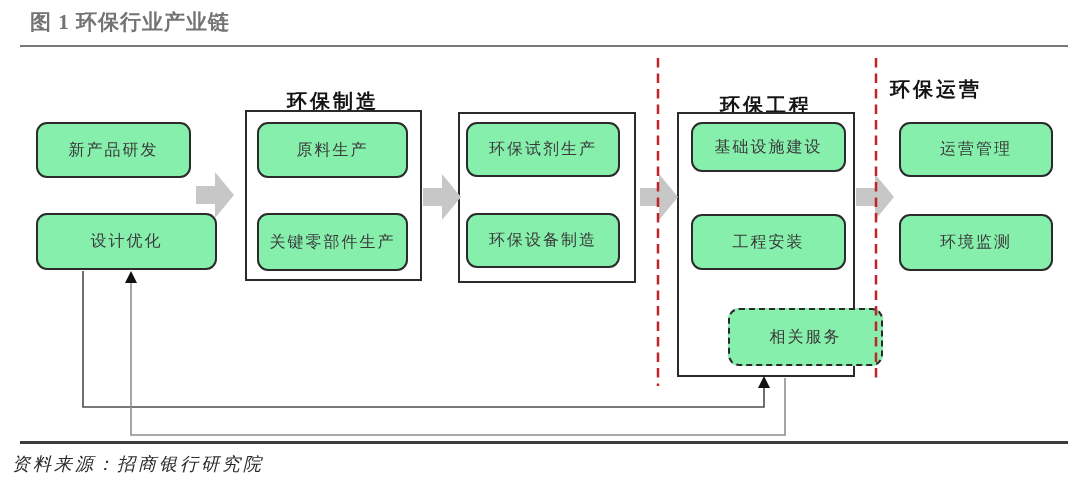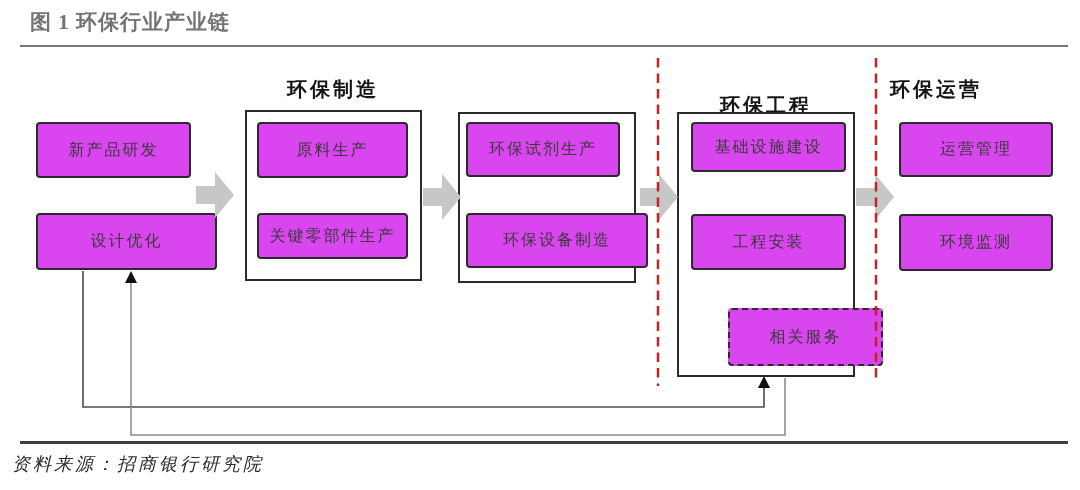--- a/index.html
+++ b/index.html
@@ -23,22 +23,22 @@
   #bottom-rule{left:20px;top:441px;width:1048px;height:3px;background:#3d3d3d;}
   .stage-header{
     font-size:20px;font-weight:bold;color:#141414;
     letter-spacing:3px;white-space:nowrap;
     text-align:center;
     transform:translateX(-50%);
   }
   .node{
     box-sizing:border-box;
     border:2px solid #2b2b2b;
-    border-radius:4px;
-    background:#d946ef;
+    border-radius:11px;
+    background:#86efac;
     display:flex;align-items:center;justify-content:center;
     font-size:16px;color:#3a3a3a;letter-spacing:2px;
     white-space:nowrap;
   }
   .node.dashed{border-style:dashed;}
   .groupbox{
     box-sizing:border-box;
     border:2px solid #2b2b2b;
     background:#ffffff;
   }
@@ -51,34 +51,34 @@
   }
 </style>
 </head>
 <body>
 
 <div id="canvas">
 
   <div class="abs" id="fig-title">图 1 环保行业产业链</div>
   <div class="abs rule" id="title-rule"></div>
 
-  <div class="abs stage-header" style="left:333px;top:76px;">环保制造</div>
+  <div class="abs stage-header" style="left:333px;top:88px;">环保制造</div>
   <div class="abs stage-header" style="left:766px;top:92px;">环保工程</div>
   <div class="abs stage-header" style="left:936px;top:76px;">环保运营</div>
 
   <div class="abs node" style="left:36px;top:122px;width:155px;height:56px;">新产品研发</div>
   <div class="abs node" style="left:36px;top:213px;width:181px;height:57px;">设计优化</div>
 
   <div class="abs groupbox" style="left:245px;top:110px;width:177px;height:171px;"></div>
   <div class="abs node" style="left:257px;top:122px;width:151px;height:56px;">原料生产</div>
-  <div class="abs node" style="left:257px;top:213px;width:151px;height:46px;">关键零部件生产</div>
+  <div class="abs node" style="left:257px;top:213px;width:151px;height:58px;">关键零部件生产</div>
 
   <div class="abs groupbox" style="left:458px;top:112px;width:178px;height:171px;"></div>
   <div class="abs node" style="left:466px;top:122px;width:154px;height:55px;">环保试剂生产</div>
-  <div class="abs node" style="left:466px;top:213px;width:182px;height:55px;">环保设备制造</div>
+  <div class="abs node" style="left:466px;top:213px;width:154px;height:55px;">环保设备制造</div>
 
   <div class="abs groupbox" style="left:677px;top:112px;width:178px;height:265px;"></div>
   <div class="abs node" style="left:691px;top:122px;width:155px;height:50px;">基础设施建设</div>
   <div class="abs node" style="left:691px;top:214px;width:155px;height:56px;">工程安装</div>
   <div class="abs node dashed" style="left:728px;top:308px;width:155px;height:58px;">相关服务</div>
 
   <div class="abs node" style="left:899px;top:122px;width:154px;height:55px;">运营管理</div>
   <div class="abs node" style="left:899px;top:214px;width:154px;height:57px;">环境监测</div>
 
   <svg class="abs" id="connector-layer" width="1080" height="490" viewBox="0 0 1080 490">

